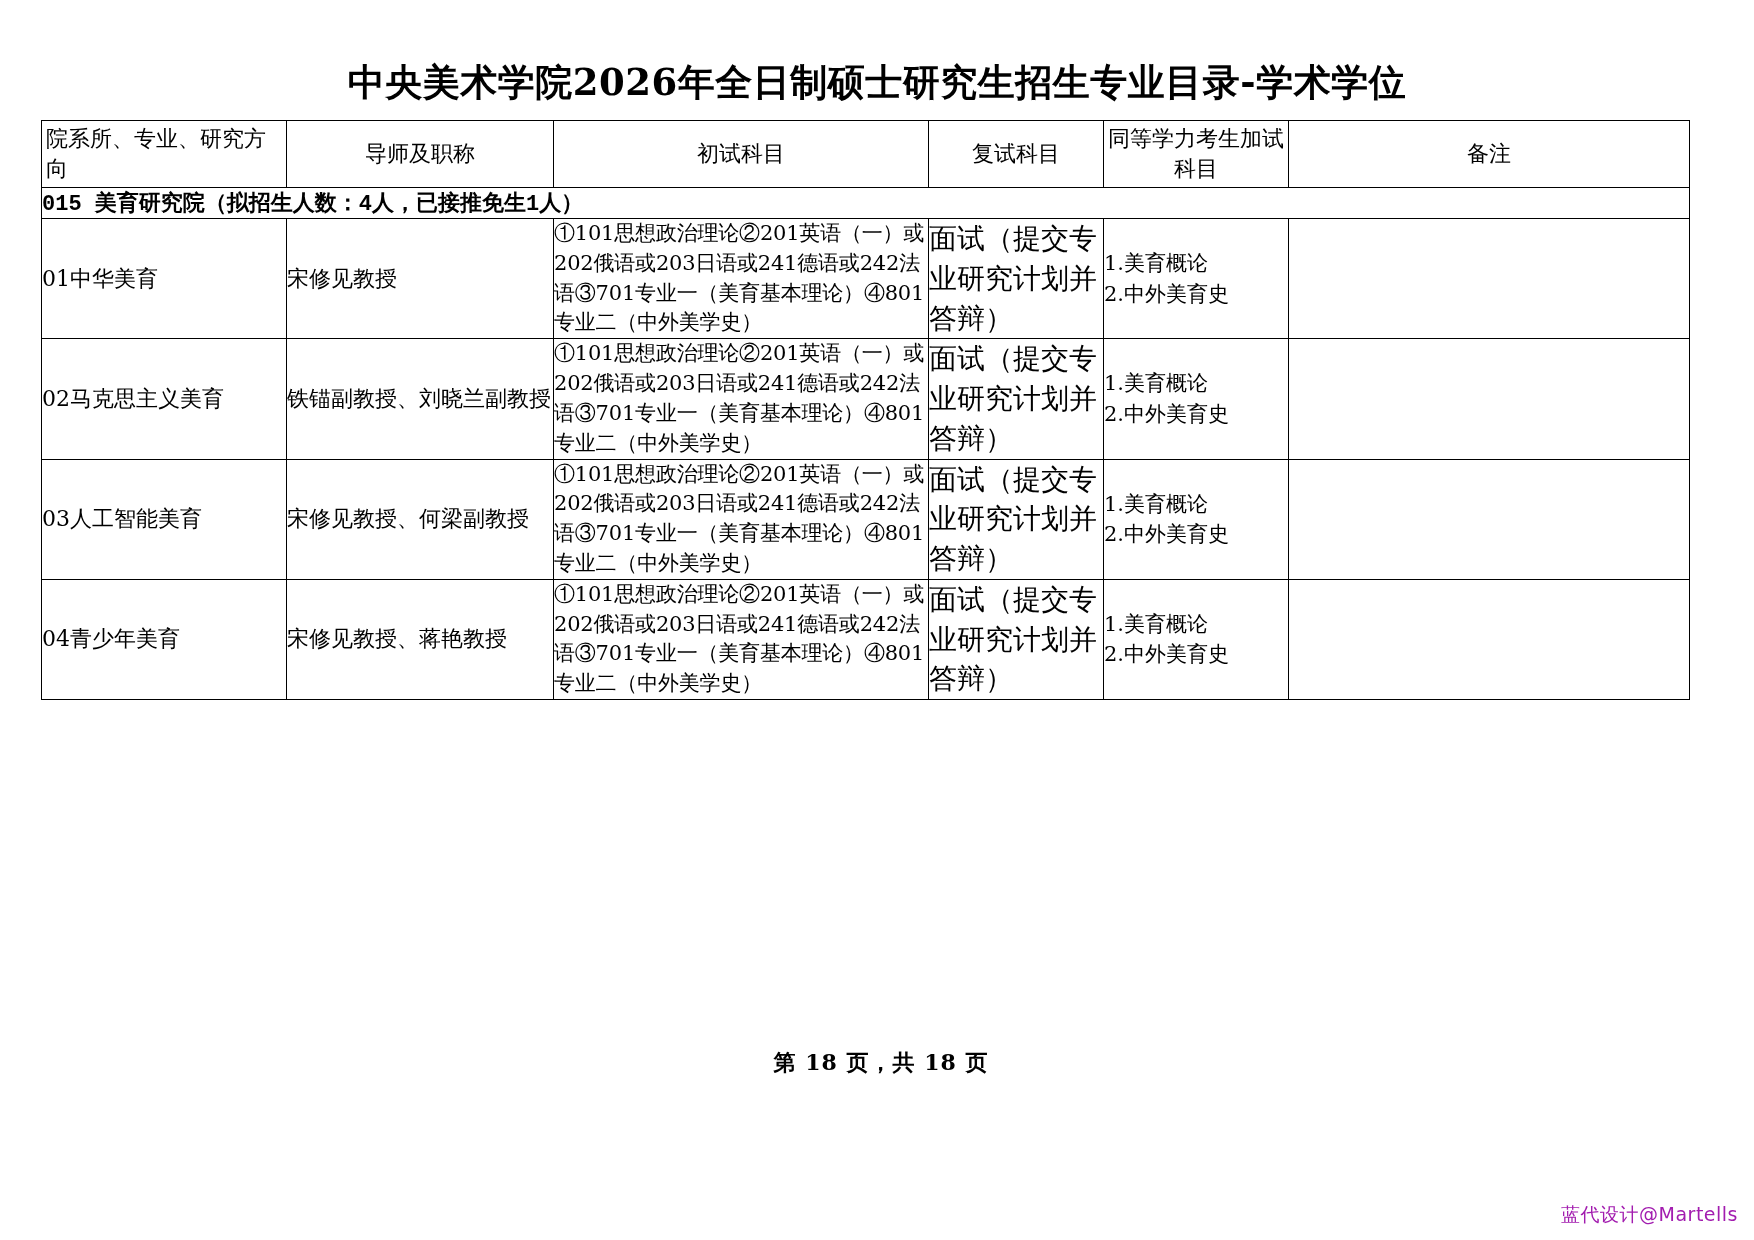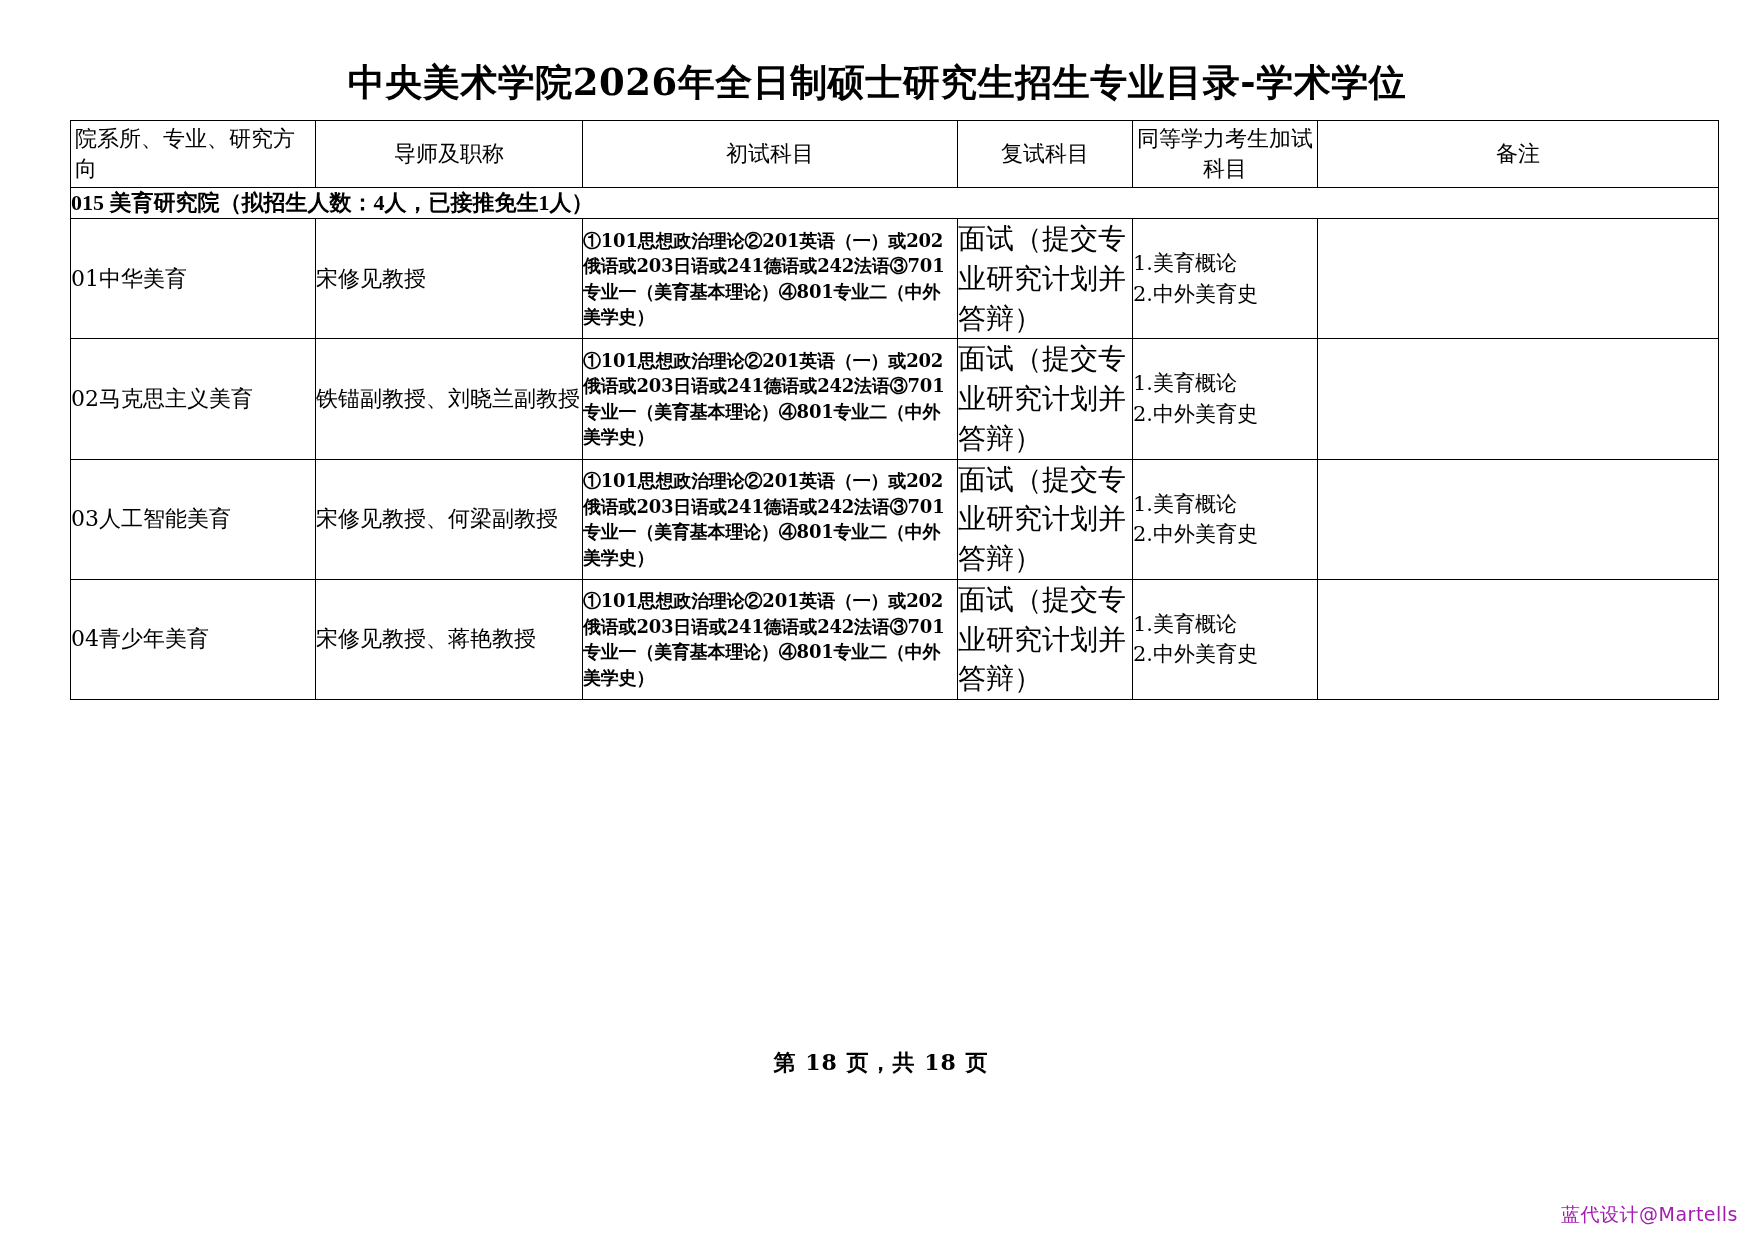--- a/index.html
+++ b/index.html
@@ -29,21 +29,21 @@
     text-align: center;
     font-family: "DejaVu Serif", "Liberation Serif", serif;
     font-weight: bold;
     font-size: 37px;
     letter-spacing: 0.5px;
     white-space: nowrap;
   }
   .table-wrap {
     position: absolute;
     top: 120px;
-    left: 70px;
+    left: 41px;
     width: 1648px;
   }
   table.catalog {
     border-collapse: collapse;
     table-layout: fixed;
     width: 1648px;
     font-family: "DejaVu Serif", "Liberation Serif", serif;
   }
   table.catalog td, table.catalog th {
     border: 1.6px solid #000000;
@@ -72,39 +72,38 @@
   th.head.wrap-dir .inner {
     text-align: left;
     padding-left: 4px;
   }
   td.section {
     font-size: 22px;
     font-weight: bold;
     text-align: left;
     padding: 12px 0 12px 10px;
     height: 30px;
-    font-family: Liberation Serif, serif;
+    font-family: Liberation Mono, monospace;
   }
   td.dir {
     font-size: 22px;
     padding: 6px 8px 6px 10px;
     line-height: 1.45;
   }
   td.adv {
     font-size: 22px;
     padding: 6px 8px 6px 12px;
     line-height: 1.45;
   }
   td.first-exam {
-    font-size: 18px;
+    font-size: 21px;
     padding: 8px 6px 8px 8px;
     line-height: 1.42;
     vertical-align: middle;
     letter-spacing: -0.2px;
-    font-weight: bold;
   }
   td.second-exam {
     font-size: 28px;
     padding: 8px 6px 8px 8px;
     line-height: 1.42;
   }
   td.equiv {
     font-size: 21px;
     padding: 8px 6px 8px 8px;
     line-height: 1.45;

